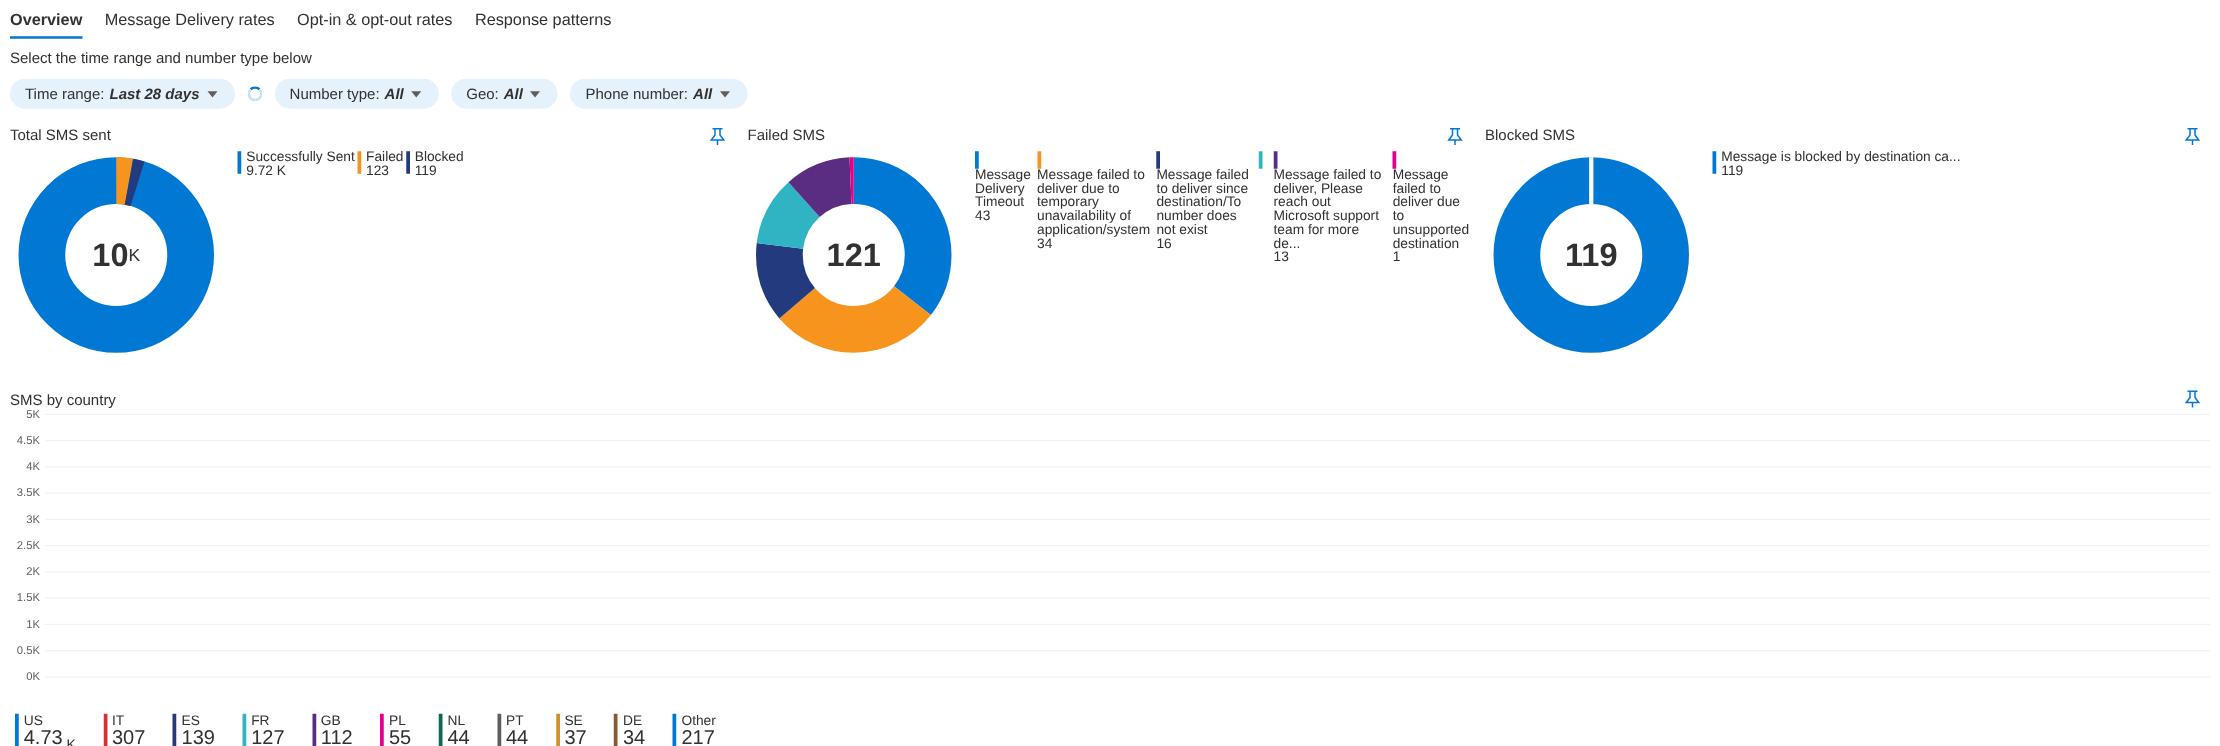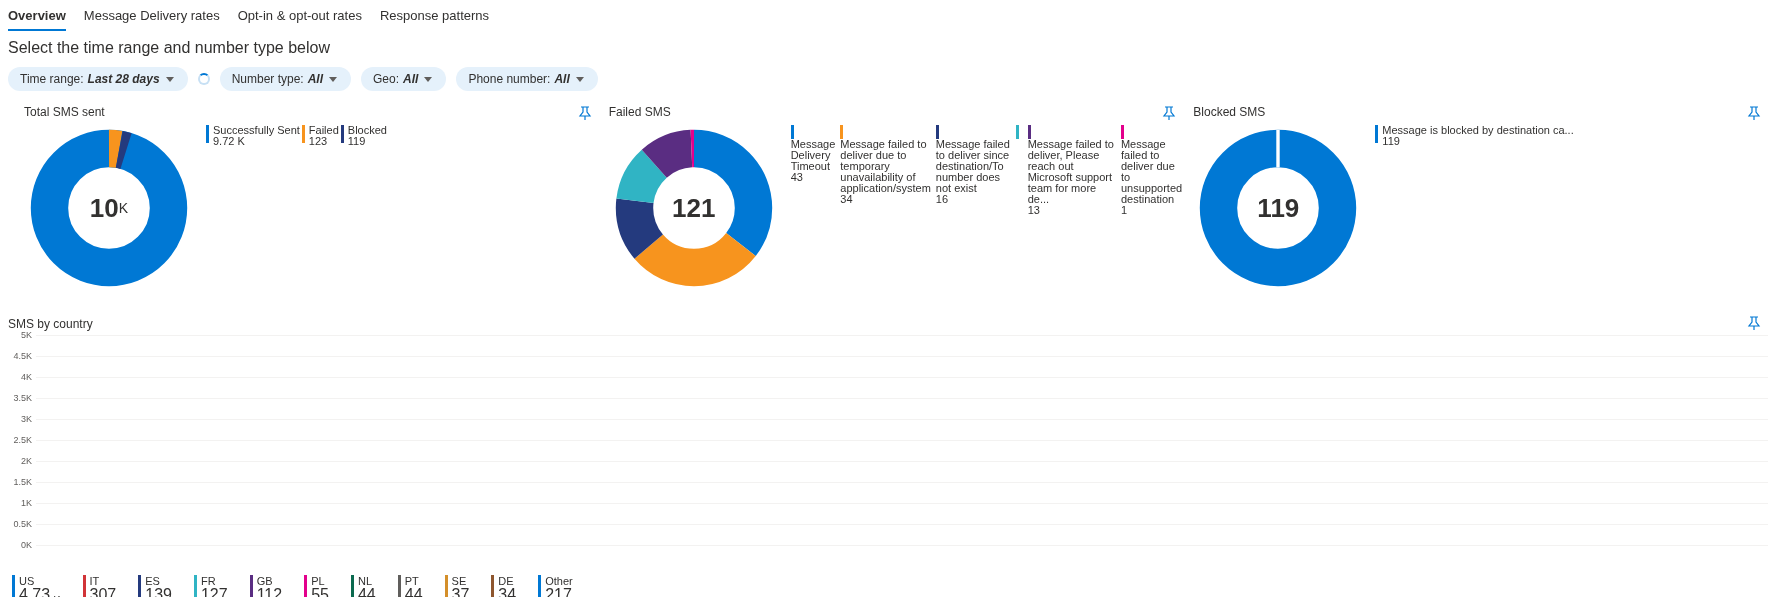--- a/index.html
+++ b/index.html
@@ -17,29 +17,29 @@
     --grey-d:#605e5c;
     --brown:#8e562e;
     --red:#d13438;
   }
   *{box-sizing:border-box;font-family:"Segoe UI",Arial,sans-serif;color:var(--text);}
   body{margin:0;padding:6px 8px;font-size:12px;background:#fff;width:1776px;}
   
   .tabs{display:flex;gap:18px;padding:2px 0 0 0;}
   .tab{font-size:13px;color:var(--text);padding-bottom:6px;cursor:pointer;}
   .tab.active{font-weight:600;border-bottom:2px solid var(--blue);}
-  .hint{margin:8px 0 10px 0;color:var(--text);font-size:16px;}
+  .hint{margin:8px 0 10px 0;color:var(--text);font-size:12px;}
   
   .pills{display:flex;gap:10px;align-items:center;margin-bottom:14px;}
   .pill{background:#e5f1fb;border-radius:14px;padding:5px 14px 5px 12px;display:flex;align-items:center;gap:4px;font-size:12px;cursor:pointer;}
   .pill b{font-weight:600;font-style:italic;}
   .chev{width:0;height:0;border-left:4px solid transparent;border-right:4px solid transparent;border-top:5px solid #605e5c;margin-left:2px;}
   .spinner{width:12px;height:12px;border:2px solid #c7e0f4;border-top-color:var(--blue);border-radius:50%;}
   
-  .cards{display:flex;gap:10px;align-items:flex-start;margin-left:16px;}
+  .cards{display:flex;gap:10px;align-items:flex-start;}
   .card{flex:1;position:relative;}
   .card h4{margin:0 0 4px 0;font-size:12px;font-weight:400;color:var(--text);}
   .pin{position:absolute;top:0;right:6px;width:16px;height:16px;cursor:pointer;}
   .pin svg{stroke:var(--blue);fill:none;}
   .donut-wrap{display:flex;gap:12px;align-items:flex-start;}
   .donut{position:relative;width:170px;height:170px;}
   .donut .big{position:absolute;inset:0;display:flex;align-items:center;justify-content:center;font-size:26px;font-weight:600;}
   .donut .big sub{font-size:14px;font-weight:400;}
   .legend{display:flex;flex-direction:row;gap:2px;font-size:11px;padding-top:2px;}
   .lrow .bar{display:inline-block;width:3px;height:18px;vertical-align:top;margin-right:4px;}

